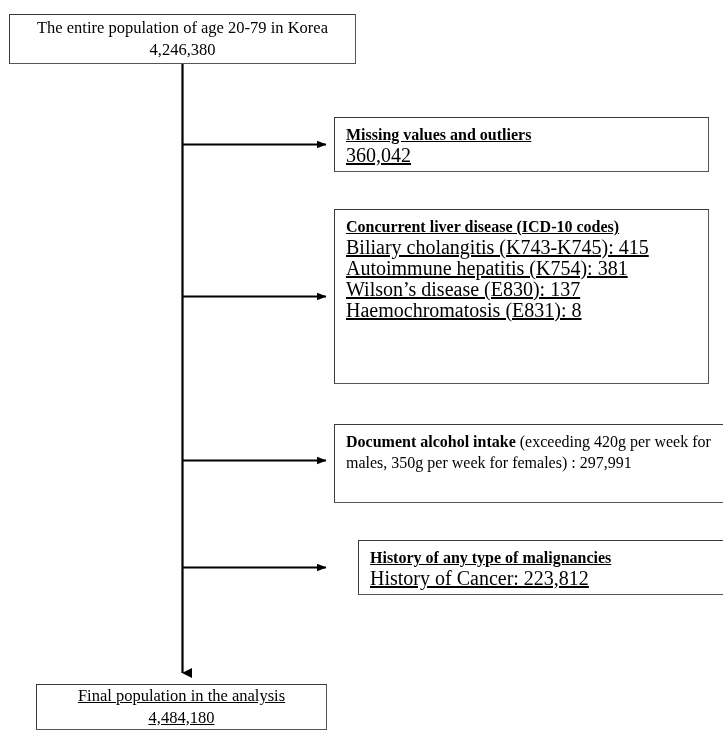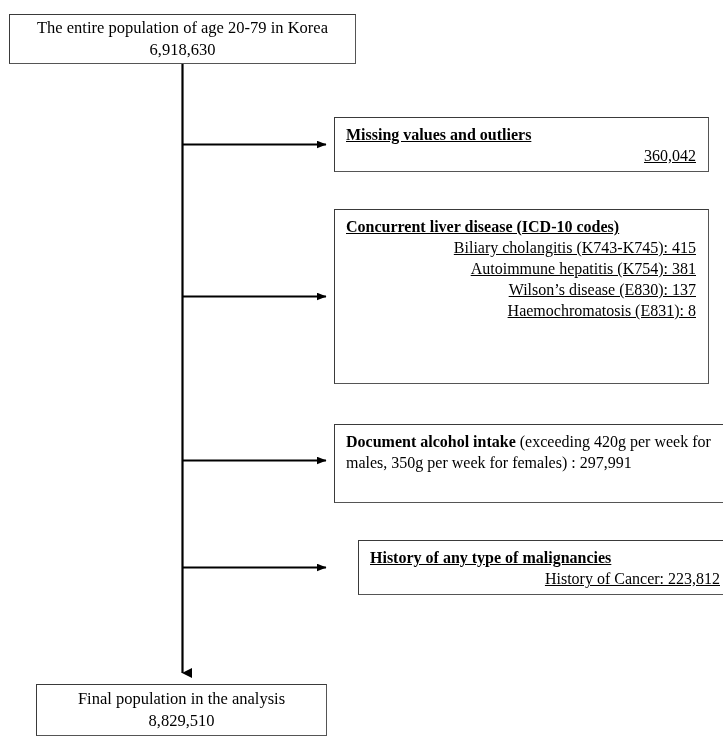--- a/index.html
+++ b/index.html
@@ -56,45 +56,44 @@
     text-align: left;
     text-decoration: underline;
   }
   .exclusion .head {
     font-weight: bold;
     font-size: 16px;
     line-height: 21px;
     white-space: nowrap;
   }
   .exclusion .item {
-    font-size: 16px;
+    font-size: 20px;
     line-height: 21px;
     white-space: nowrap;
-    text-align: right;
   }
 
   
   .box.flow {
     padding: 6px 10px 6px 11px;
   }
   .flow .para {
     font-size: 16px;
     line-height: 21px;
   }
   .flow .para b {
     font-weight: bold;
   }
 
   
   #box-total      { left: 9px;   top: 14px;  width: 347px; height: 50px; }
   #box-missing    { left: 334px; top: 117px; width: 375px; height: 55px; }
   #box-liver      { left: 334px; top: 209px; width: 375px; height: 175px; }
   #box-alcohol    { left: 334px; top: 400px; width: 400px; height: 79px; margin-top: 24px; }
   #box-malignancy { left: 334px; top: 540px; width: 375px; height: 55px; margin-left: 24px; }
-  #box-final      { left: 36px;  top: 684px; width: 291px; height: 52px; }
+  #box-final      { left: 36px;  top: 684px; width: 291px; height: 46px; text-decoration: underline; }
 </style>
 </head>
 <body>
 
 <div id="canvas">
 
   <svg id="connectors" viewBox="0 0 723 750" width="723" height="750" aria-hidden="true">
     <defs>
       <marker id="arrow-right" markerWidth="10" markerHeight="8" refX="9.5" refY="4" orient="auto" markerUnits="userSpaceOnUse">
         <path d="M0,0 L10,4 L0,8 z" fill="#000000"></path>
@@ -110,21 +109,21 @@
 
     <line x1="182.5" y1="296.5" x2="326" y2="296.5" stroke="#000000" stroke-width="2.2" marker-end="url(#arrow-right)"></line>
 
     <line x1="182.5" y1="460.5" x2="326" y2="460.5" stroke="#000000" stroke-width="2.2" marker-end="url(#arrow-right)"></line>
 
     <line x1="182.5" y1="567.5" x2="326" y2="567.5" stroke="#000000" stroke-width="2.2" marker-end="url(#arrow-right)"></line>
   </svg>
 
   <div class="box terminal" id="box-total">
     <div class="line">The entire population of age 20-79 in Korea</div>
-    <div class="line">6,918,630</div>
+    <div class="line">4,246,380</div>
   </div>
 
   <div class="box exclusion" id="box-missing">
     <div class="head">Missing values and outliers</div>
     <div class="item">360,042</div>
   </div>
 
   <div class="box exclusion" id="box-liver">
     <div class="head">Concurrent liver disease (ICD-10 codes)</div>
     <div class="item">Biliary cholangitis (K743-K745): 415</div>
@@ -137,16 +136,16 @@
     <div class="para"><b>Document alcohol intake</b><span> (exceeding 420g per week for males, 350g per week for females) : 297,991</span></div>
   </div>
 
   <div class="box exclusion" id="box-malignancy">
     <div class="head">History of any type of malignancies</div>
     <div class="item">History of Cancer: 223,812</div>
   </div>
 
   <div class="box terminal" id="box-final">
     <div class="line">Final population in the analysis</div>
-    <div class="line">8,829,510</div>
+    <div class="line">4,484,180</div>
   </div>
 
 </div>
 
 </body></html>

